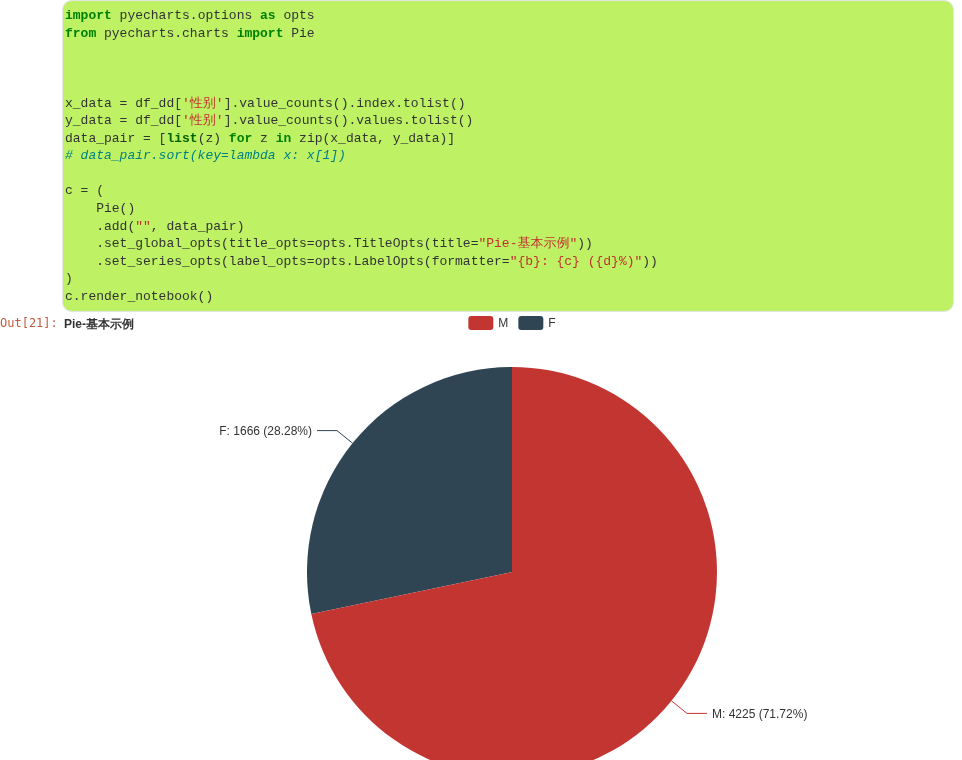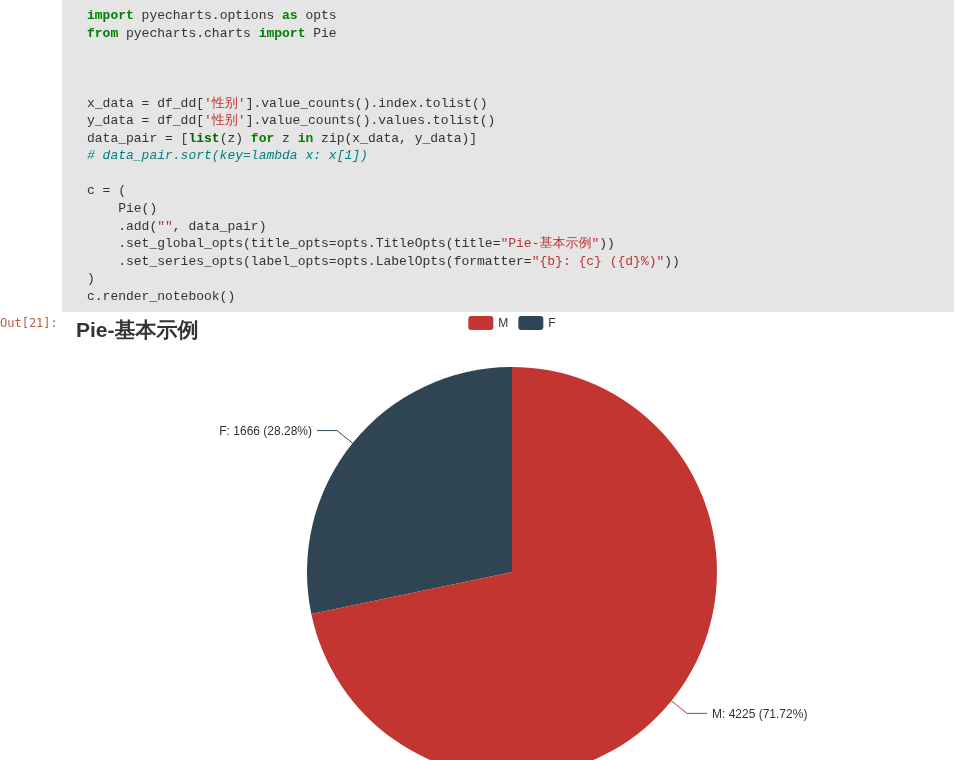--- a/index.html
+++ b/index.html
@@ -18,45 +18,45 @@
       width: 62px;
       flex: 0 0 62px;
       text-align: right;
       padding: 4px 8px 0 0;
       color: #bf5b3d;
       font-family: monospace;
       font-size: 12px;
     }
     .code-area {
       flex: 1;
-      background: #e5e5e5;
+      background: #bef264;
       border: 1px solid #e5e5e5;
-      border-radius: 0;
-      padding: 6px 24px;
+      border-radius: 10px;
+      padding: 6px 2px;
       font-family: "SimSun", "Courier New", monospace;
       line-height: 1.35;
       white-space: pre;
       margin-right: 8px;
     }
     .output-area {
       flex: 1;
       padding: 0 8px 0 10px;
       position: relative;
     }
     .kw-green { color: #008000; font-weight: bold; }
     .kw-darkgreen { color: #006400; font-weight: bold; }
     .str-red { color: #c23030; }
     .comment { color: #008080; font-style: italic; }
 
     .chart-title {
-      font-size: 21px;
+      font-size: 12px;
       font-weight: bold;
       color: #333;
       position: absolute;
-      left: 14px;
+      left: 2px;
       top: 4px;
       font-family: Arial, "Microsoft YaHei", sans-serif;
     }
     .legend {
       position: absolute;
       left: 50%;
       transform: translateX(-50%);
       top: 4px;
       display: flex;
       gap: 10px;

